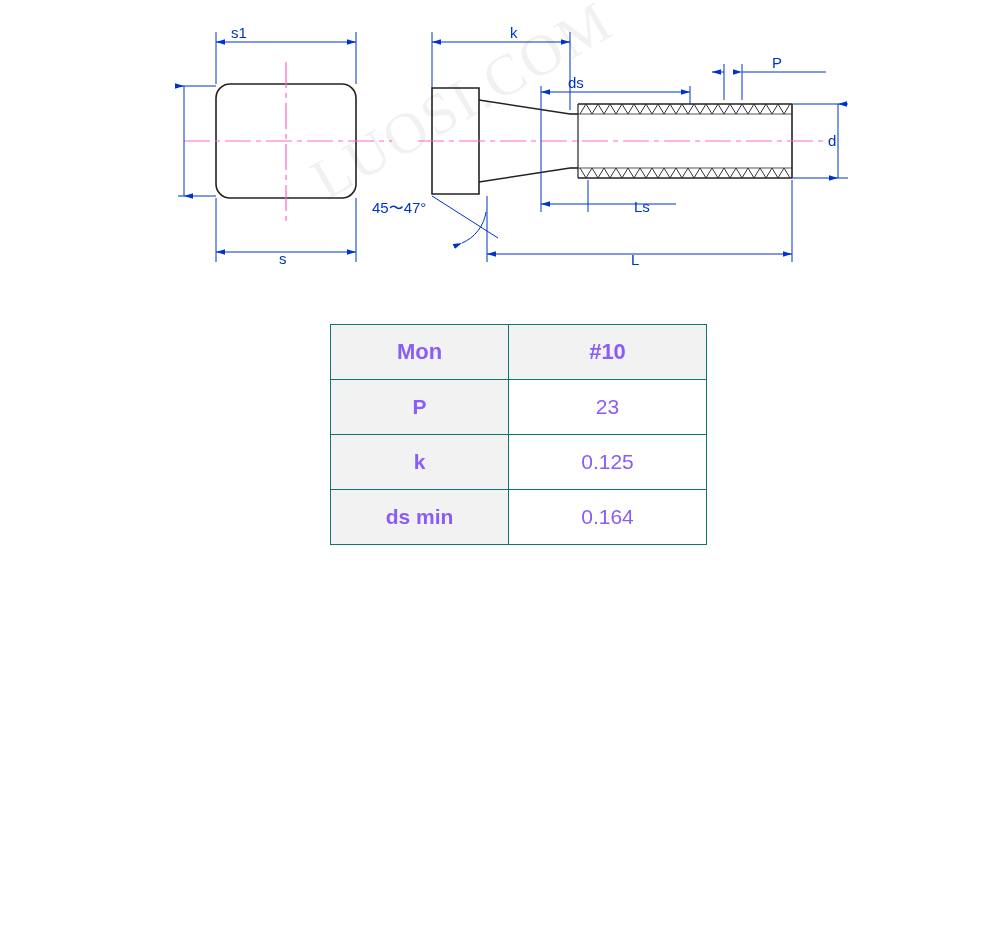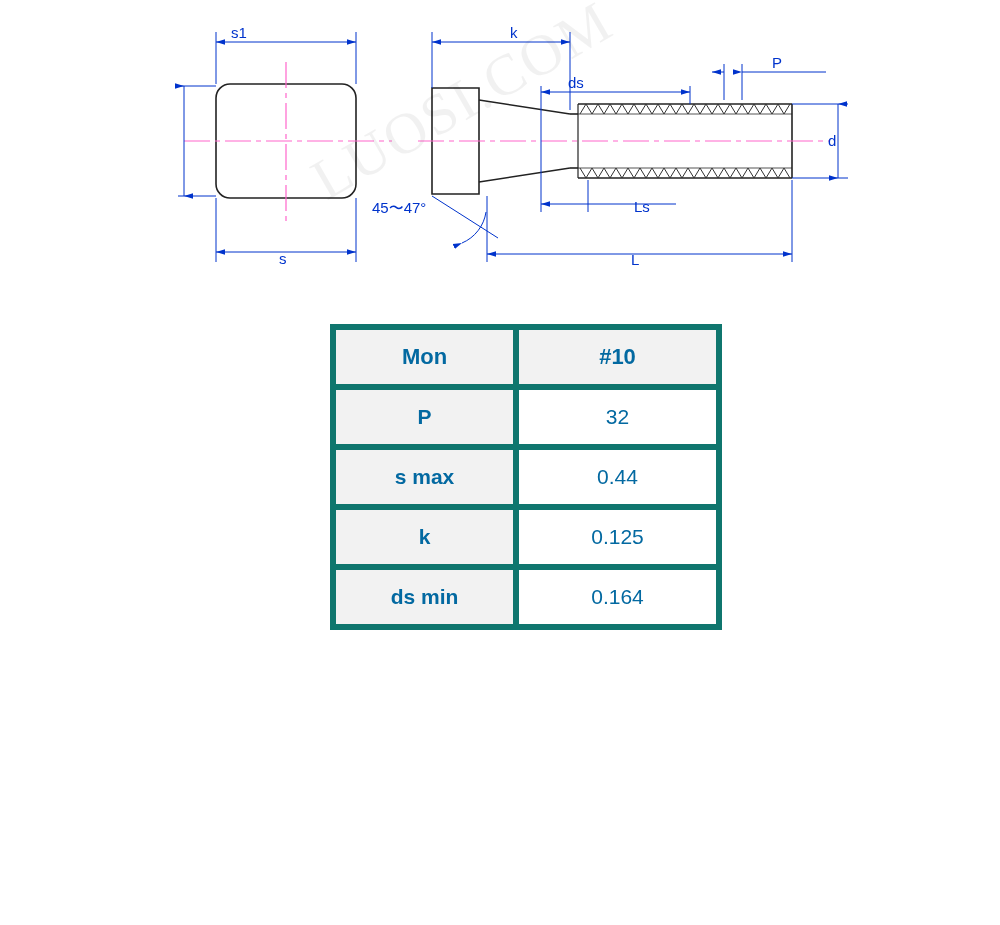--- a/index.html
+++ b/index.html
@@ -36,26 +36,26 @@
   }
   #spec-table {
     position: absolute;
     left: 330px;
     top: 324px;
     width: 370px;
     border-collapse: collapse;
     table-layout: fixed;
   }
   #spec-table td {
-    border: 6px solid #0f766e;
+    border: 1px solid #0f766e;
     height: 52px;
     text-align: center;
     vertical-align: middle;
     font-size: 21px;
-    color: #0369a1;
+    color: #8b5cf6;
   }
   #spec-table td.label-cell {
     width: 175px;
     background: #f2f2f2;
     font-weight: bold;
   }
   #spec-table td.value-cell {
     width: 195px;
     background: #ffffff;
     font-weight: normal;
@@ -219,25 +219,21 @@
 <div class="watermark">LUOSI.COM</div>
 
 <table id="spec-table">
   <tbody>
     <tr class="header-row">
       <td class="label-cell">Mon</td>
       <td class="value-cell">#10</td>
     </tr>
     <tr>
       <td class="label-cell">P</td>
-      <td class="value-cell">32</td>
-    </tr>
-    <tr>
-      <td class="label-cell">s max</td>
-      <td class="value-cell">0.44</td>
+      <td class="value-cell">23</td>
     </tr>
     <tr>
       <td class="label-cell">k</td>
       <td class="value-cell">0.125</td>
     </tr>
     <tr>
       <td class="label-cell">ds min</td>
       <td class="value-cell">0.164</td>
     </tr>
   </tbody>

